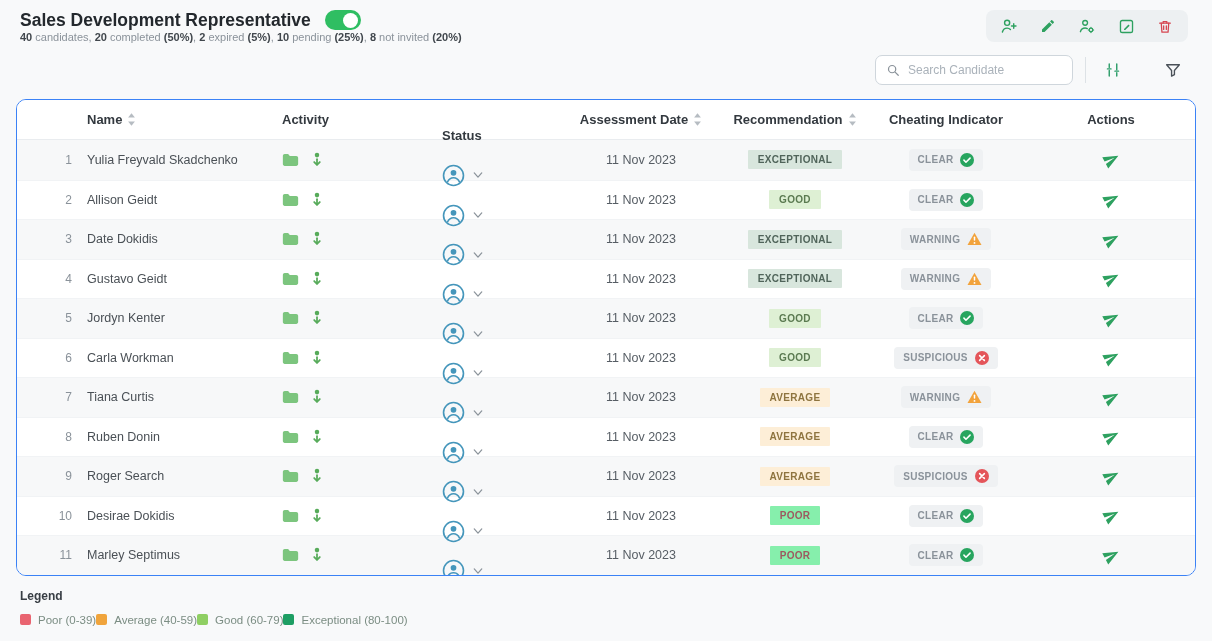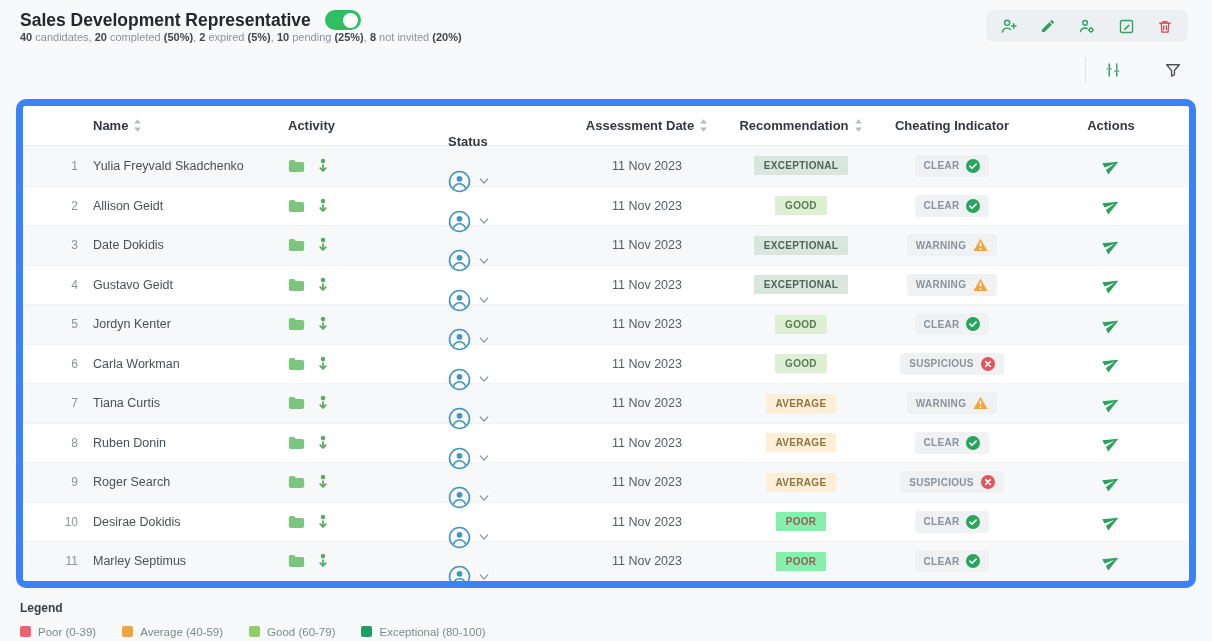--- a/index.html
+++ b/index.html
@@ -26,21 +26,21 @@
   .tb-btn { width: 20px; height: 20px; display: flex; align-items: center; justify-content: center; cursor: pointer; }
 
   .search-row { display: flex; align-items: center; gap: 12px; }
   .search-box { width: 198px; height: 30px; border: 1px solid #cfd6dc; border-radius: 7px; background: #fff; display: flex; align-items: center; padding: 0 10px; gap: 8px; }
   .search-box input { border: none; outline: none; font-size: 12px; color: #495057; width: 100%; font-family: "Liberation Sans", sans-serif; background: transparent; }
   .search-box input::placeholder { color: #aab2ba; }
   .vdiv { width: 1px; height: 26px; background: #dde2e6; }
   .tool-btn { width: 30px; height: 30px; display: flex; align-items: center; justify-content: center; cursor: pointer; }
   .tool-btn.funnel { margin-left: 18px; }
 
-  .card { margin: 14px 16px 0 16px; width: 1180px; background: #fff; border: 7px solid #3b82f6; border-radius: 10px; overflow: hidden; }
+  .card { margin: 14px 16px 0 16px; width: 1180px; background: #fff; border: 1px solid #3b82f6; border-radius: 10px; overflow: hidden; }
   .thead { display: flex; align-items: center; height: 40px; background: #fff; border-bottom: 1px solid #e9ecef; }
   .thead .cell { font-size: 13px; font-weight: 700; color: #33393f; }
   .trow { display: flex; align-items: center; height: 39.5px; border-top: 1px solid #f1f3f5; background: #fff; }
   .trow.alt { background: #f7f8f9; }
   .trow:first-child { border-top: none; }
 
   .cell { display: flex; align-items: center; }
   .col-idx { width: 55px; justify-content: flex-end; font-size: 12px; color: #8a929a; }
   .col-name { width: 210px; padding-left: 15px; font-size: 12.5px; color: #4a5056; }
   .col-activity { width: 160px; gap: 11px; }
@@ -61,21 +61,21 @@
   .rec-poor { background: #86efac; color: #9c5a60; }
 
   .cheat-badge { background: #eff1f3; color: #8a929a; font-size: 10px; font-weight: 700; letter-spacing: .3px; padding: 4px 9px; border-radius: 4px; display: inline-flex; align-items: center; gap: 7px; }
   .cheat-badge .ci { display: none; line-height: 0; }
   .cheat-badge.ch-clear .ci-clear { display: inline-flex; }
   .cheat-badge.ch-warning .ci-warning { display: inline-flex; }
   .cheat-badge.ch-suspicious .ci-suspicious { display: inline-flex; }
 
   .legend { margin: 13px 0 0 20px; }
   .legend-title { font-size: 12px; font-weight: 700; color: #383e44; }
-  .legend-items { display: flex; gap: 26px; margin-top: 11px; align-items: flex-start; }
+  .legend-items { display: flex; margin-top: 11px; align-items: flex-start; }
   .lg-item { display: inline-flex; align-items: center; gap: 7px; font-size: 11.5px; color: #7b8d83; }
   .lg-item .sw { width: 11px; height: 11px; border-radius: 2px; display: inline-block; }
 </style>
 </head>
 <body>
 
 <div class="topbar">
   <div>
     <div class="title-row">
       <div class="page-title">Sales Development Representative</div>
@@ -119,20 +119,29 @@
         <svg width="16" height="17" viewBox="0 0 24 24" fill="none" stroke="#d64550" stroke-width="1.9" stroke-linecap="round" stroke-linejoin="round">
             <path d="M4 7h16"></path>
             <path d="M9.2 7V4.6h5.6V7"></path>
             <path d="M6.4 7l1 13.4h9.2l1-13.4"></path>
             <path d="M10 11v5.4M14 11v5.4"></path>
           </svg>
       </span>
     </div>
 
     <div class="search-row">
+      <div class="search-box">
+        <span class="icon-btn">
+          <svg width="14" height="14" viewBox="0 0 24 24" fill="none" stroke="#8a929a" stroke-width="2.1" stroke-linecap="round">
+              <circle cx="10.5" cy="10.5" r="6.2"></circle>
+              <path d="M15.6 15.6L21 21"></path>
+            </svg>
+        </span>
+        <input type="text" placeholder="Search Candidate" style="">
+      </div>
       <div class="vdiv"></div>
       <span class="tool-btn">
         <svg width="18" height="18" viewBox="0 0 24 24" fill="none" stroke="#2d9d69" stroke-width="1.9" stroke-linecap="round">
             <path d="M7 4v4.5M7 12.5V20M4.6 10.5h4.8"></path>
             <path d="M17 4v7.5M17 15.5V20M14.6 13.5h4.8"></path>
           </svg>
       </span>
       <span class="tool-btn funnel">
         <svg width="18" height="18" viewBox="0 0 24 24" fill="none" stroke="#4a5158" stroke-width="1.8" stroke-linejoin="round">
             <path d="M3.5 5h17l-6.6 7.6v5.6l-3.8 2V12.6L3.5 5z"></path>

